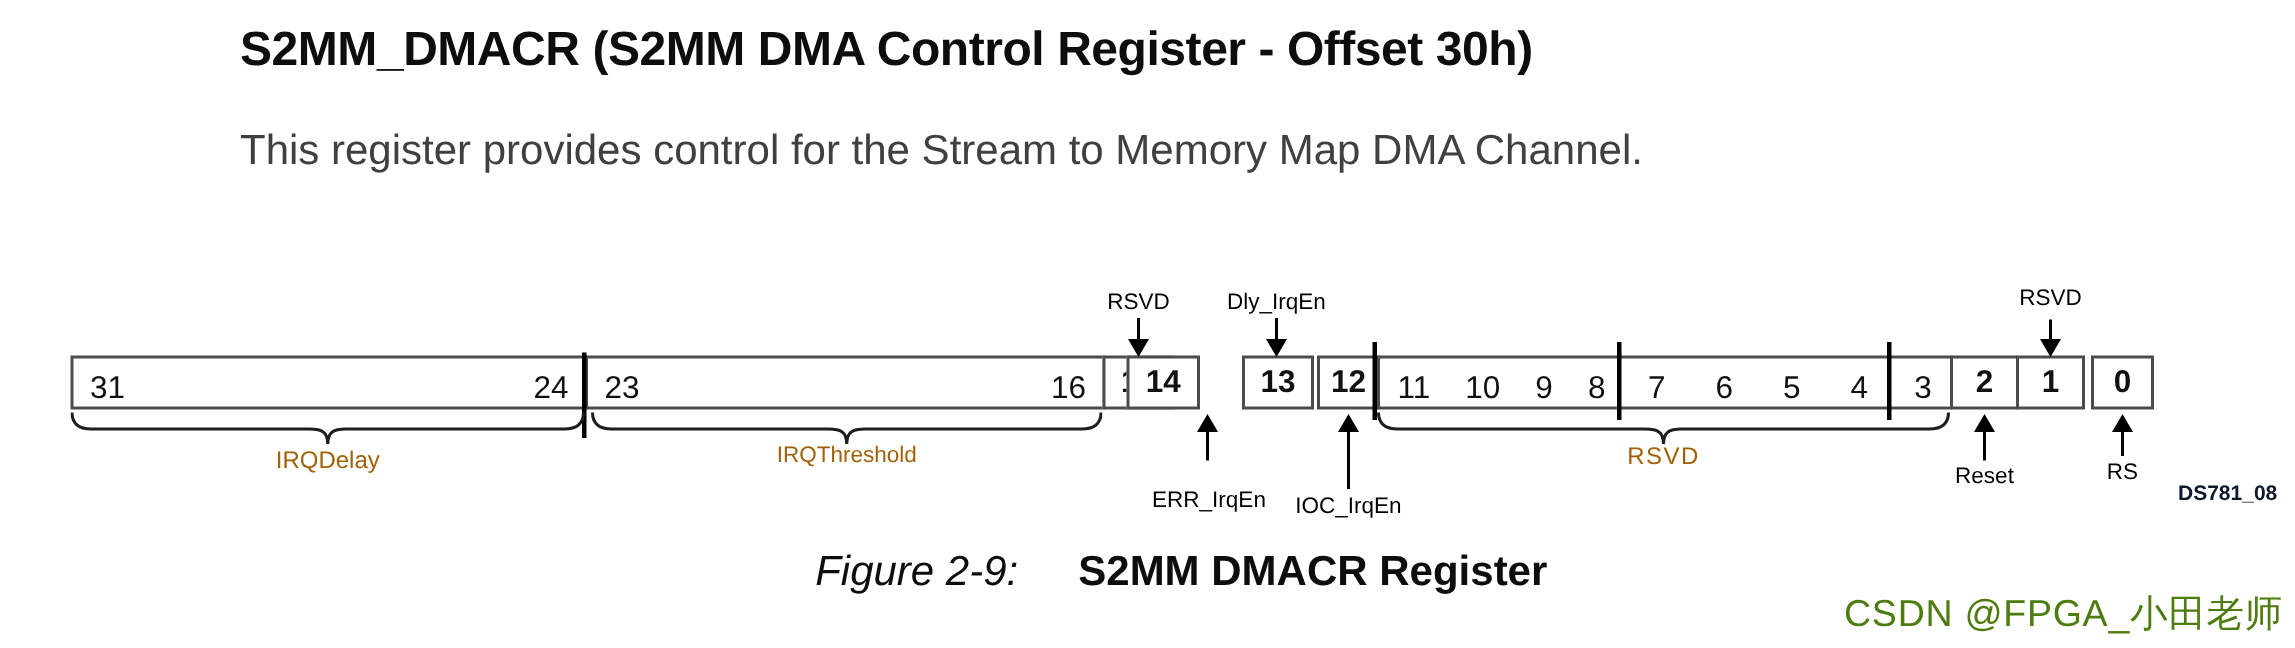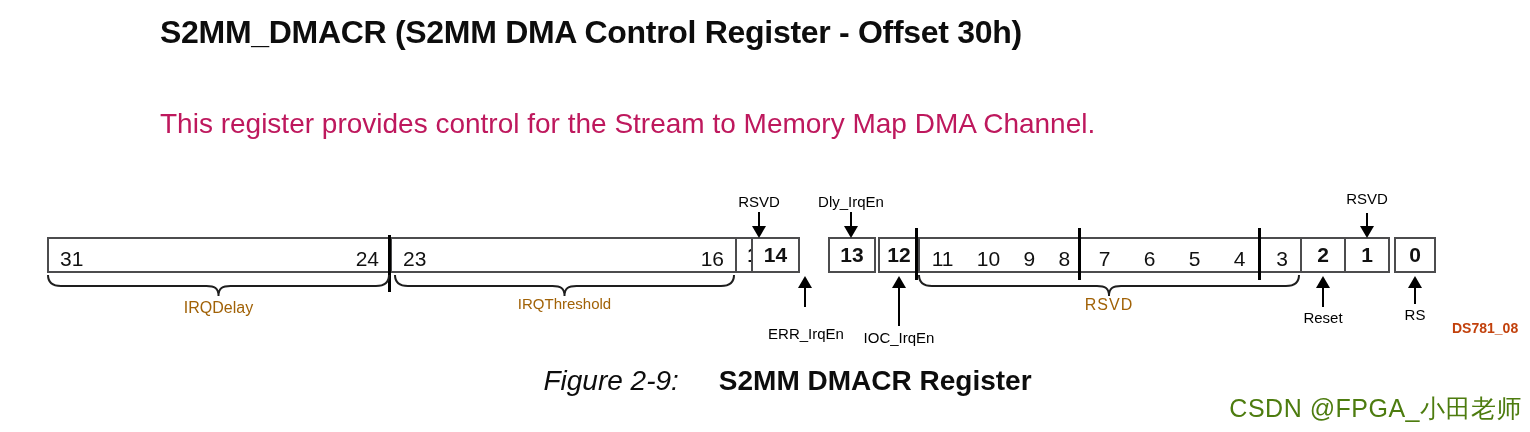--- a/index.html
+++ b/index.html
@@ -7,22 +7,22 @@
   .page {
     position:relative; width:1530px; height:432px; background:#ffffff;
     font-family:"Liberation Sans", sans-serif; overflow:hidden;
   }
   
   .doc-title {
     position:absolute; left:160px; top:14px;
     font-size:32px; font-weight:700; color:#0d0d0d; letter-spacing:-0.3px;
   }
   .doc-desc {
-    position:absolute; left:160px; top:108px;
-    font-size:28px; font-weight:400; color:#be185d;text-align:right;
+    position:absolute; left:160px; top:84px;
+    font-size:28px; font-weight:400; color:#404040;text-align:right;
   }
   
   .cell {
     position:absolute; top:237px; height:36px; background:#fff;
     border:2px solid #4c4c4e; color:#111; font-size:21px;
   }
   .cell.wide { display:flex; justify-content:space-between; align-items:flex-end; padding:0 11px; }
   .cell.single { display:flex; justify-content:center; align-items:center;font-weight:bold; }
   .cell.multi { padding:0; }
   .bit-group { position:absolute; top:0; height:32px; display:flex; justify-content:space-around; align-items:flex-end; }
@@ -33,21 +33,21 @@
   .arrow .stem { width:2px; background:#000; flex:1; }
   .head-down { width:0; height:0; border-left:7px solid transparent; border-right:7px solid transparent; border-top:12px solid #000; }
   .head-up   { width:0; height:0; border-left:7px solid transparent; border-right:7px solid transparent; border-bottom:12px solid #000; }
   
   .lbl {
     position:absolute; font-size:15px; color:#000; text-align:center; white-space:nowrap;
   }
   .brace { position:absolute; }
   .brace path { fill:none; stroke:#1e1e1e; stroke-width:2; }
   .brace-lbl { position:absolute; font-size:16px; color:#a16207; text-align:center; }
-  .ds-code { position:absolute; left:1452px; top:320px; font-size:14px; font-weight:700; color:#c2410c; }
+  .ds-code { position:absolute; left:1452px; top:320px; font-size:14px; font-weight:700; color:#0f172a; }
   
   .caption {
     position:absolute; left:0; right:0; top:365px; text-align:center;
     padding-left:45px; font-size:28px; color:#0d0d0d;
   }
   .caption .cap-prefix { font-style:italic; font-weight:400; margin-right:40px; }
   .caption .cap-title { font-weight:700; }
   
   .watermark {
     position:absolute; right:8px; top:392px; font-size:25px;

